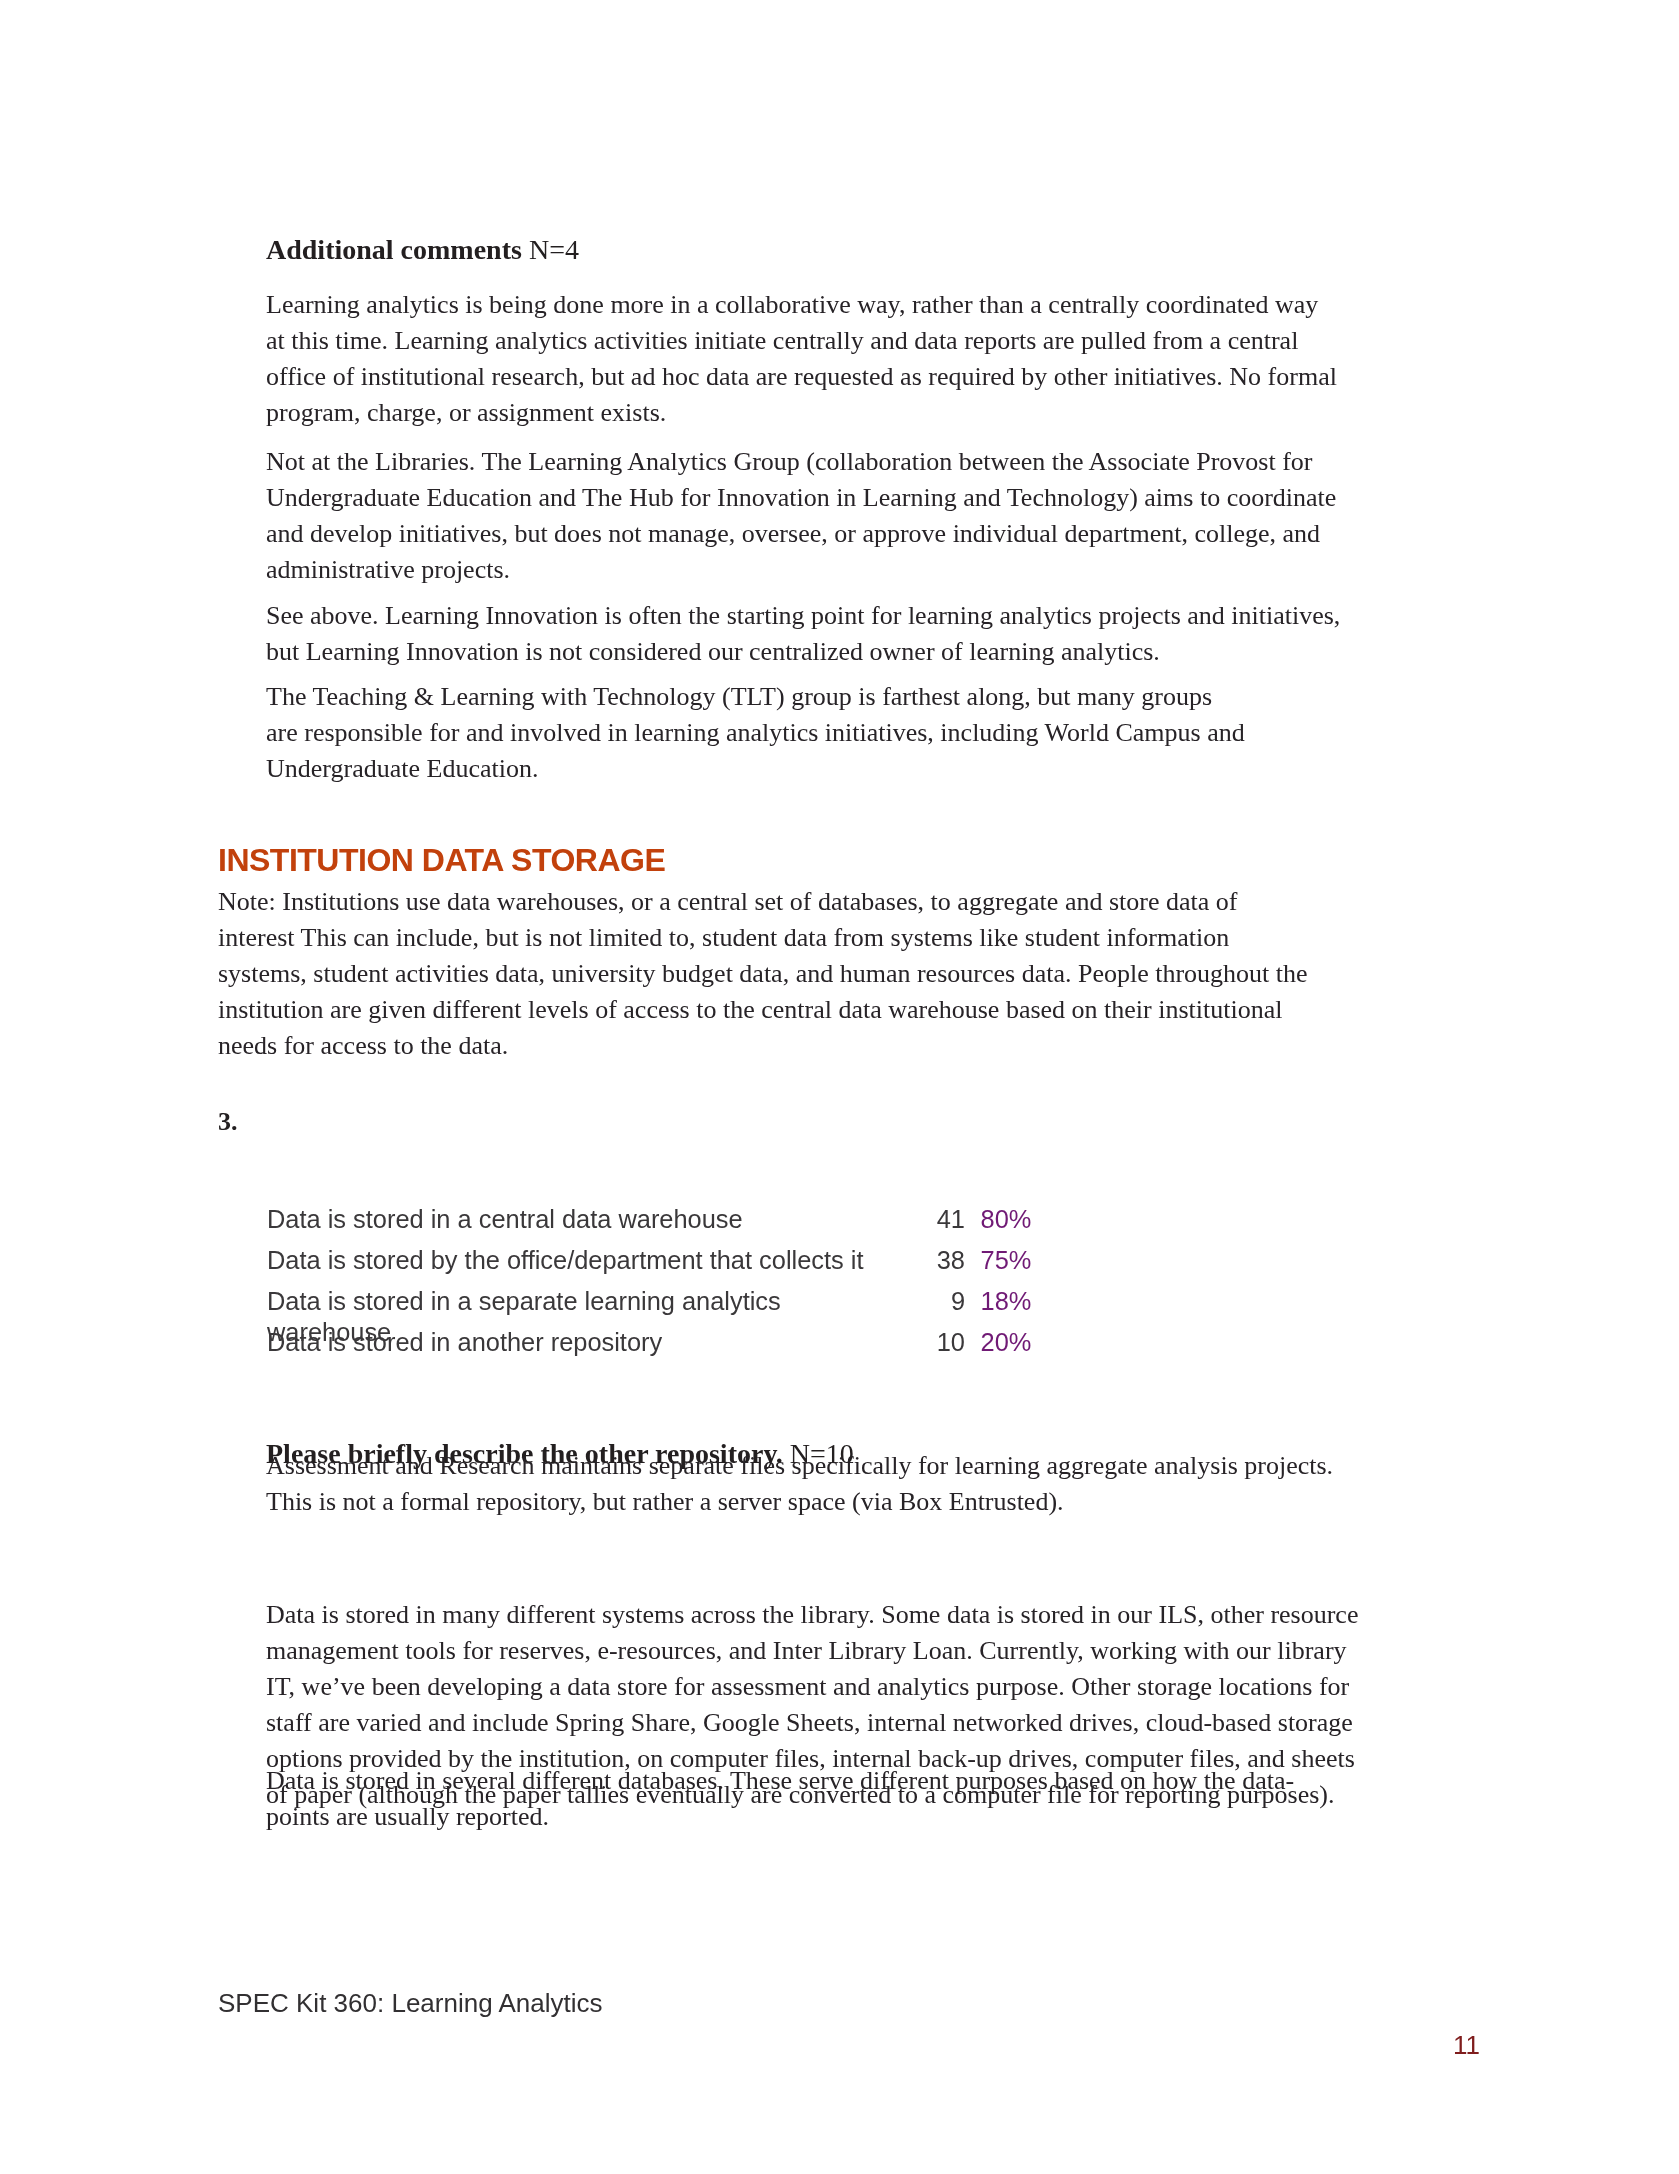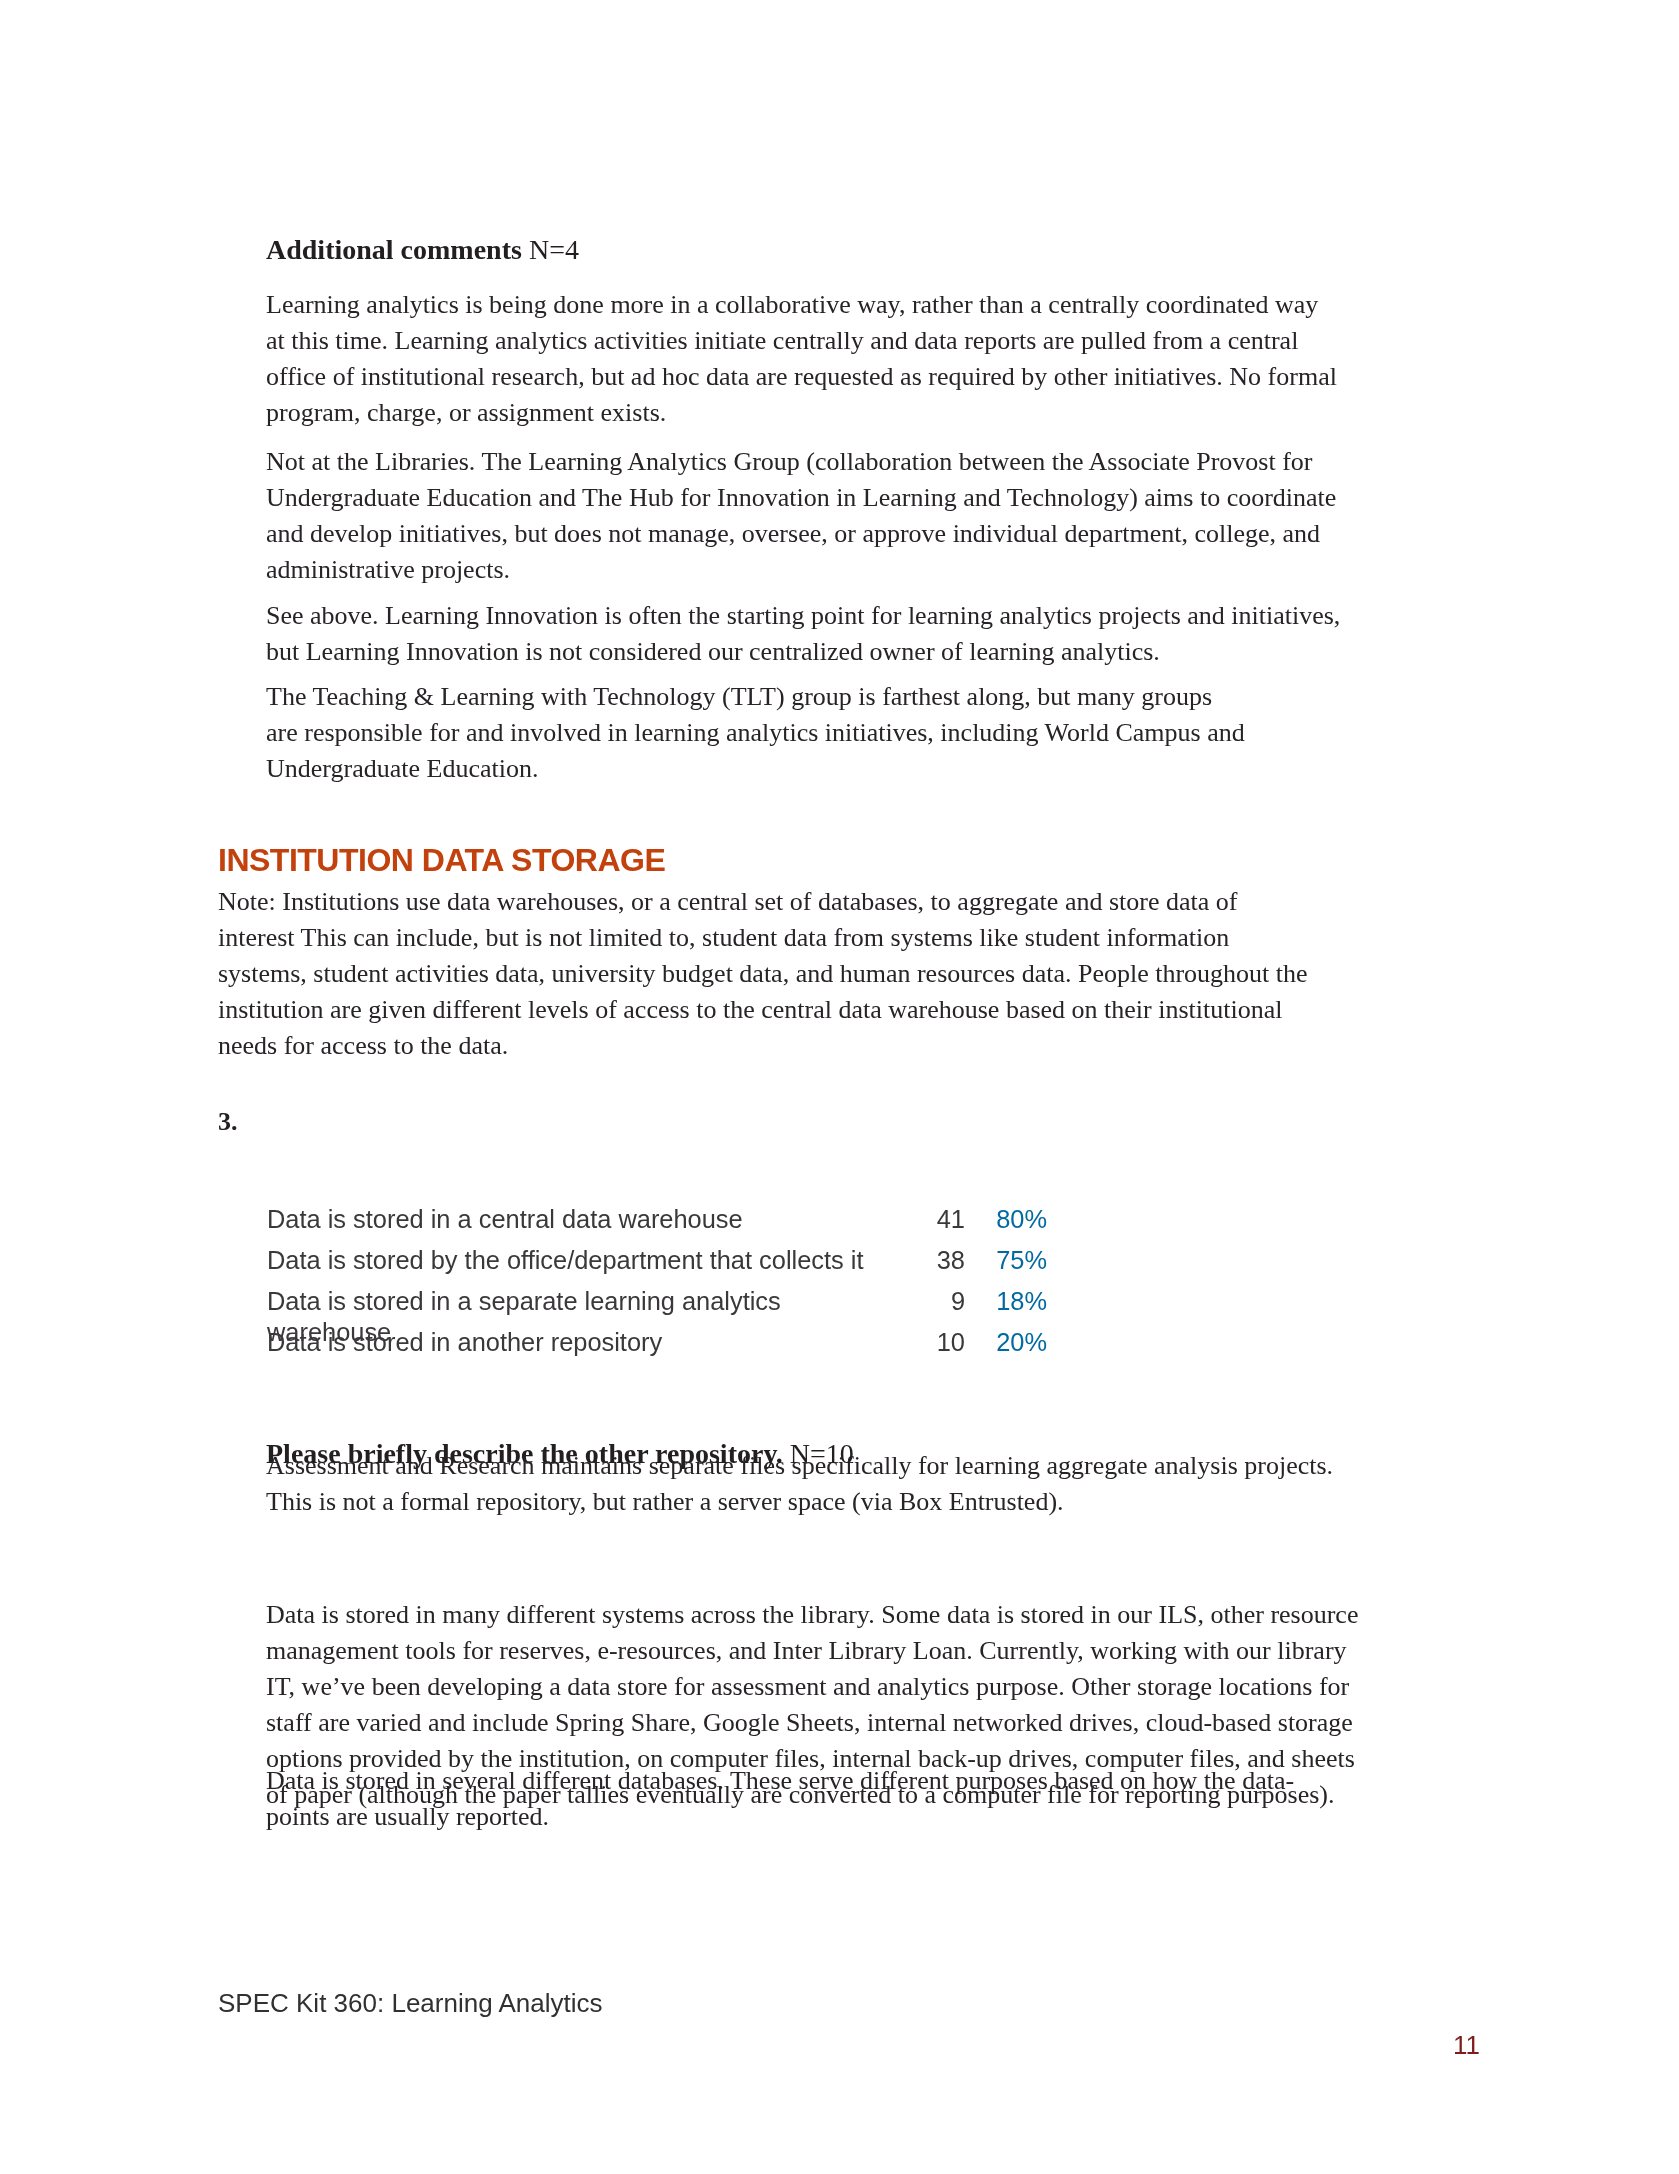--- a/index.html
+++ b/index.html
@@ -79,21 +79,21 @@
     color: #3a383a;
   }
   .answer-row {
     display: grid;
     grid-template-columns: 618px 80px 82px;
     height: 41px;
     align-items: start;
     line-height: 31px;
   }
   .answer-row .count { text-align: right; }
-  .answer-row .pct   { text-align: right; color: #0369a1; }
+  .answer-row .pct   { text-align: center; color: #701a75; }
   
   .footer-left {
     position: absolute;
     left: 218px;
     top: 1988px;
     font-family: "Liberation Sans", "DejaVu Sans", sans-serif;
     font-size: 26px;
     line-height: 30px;
     color: #323032;
     white-space: nowrap;

